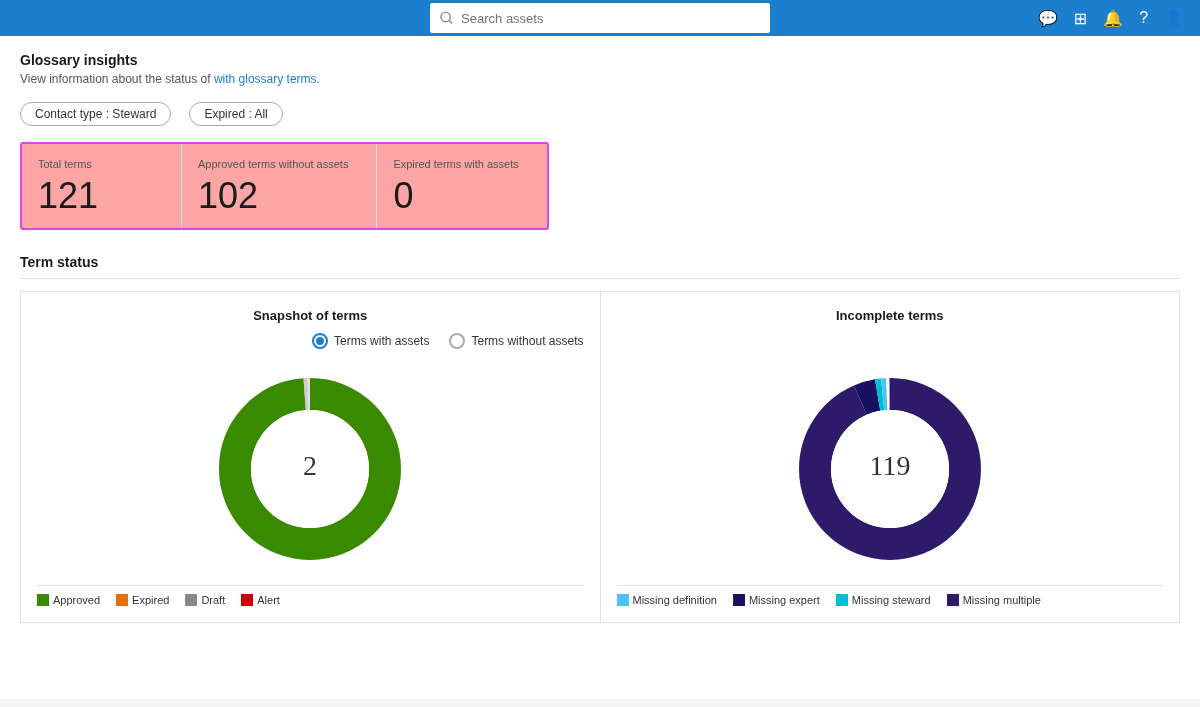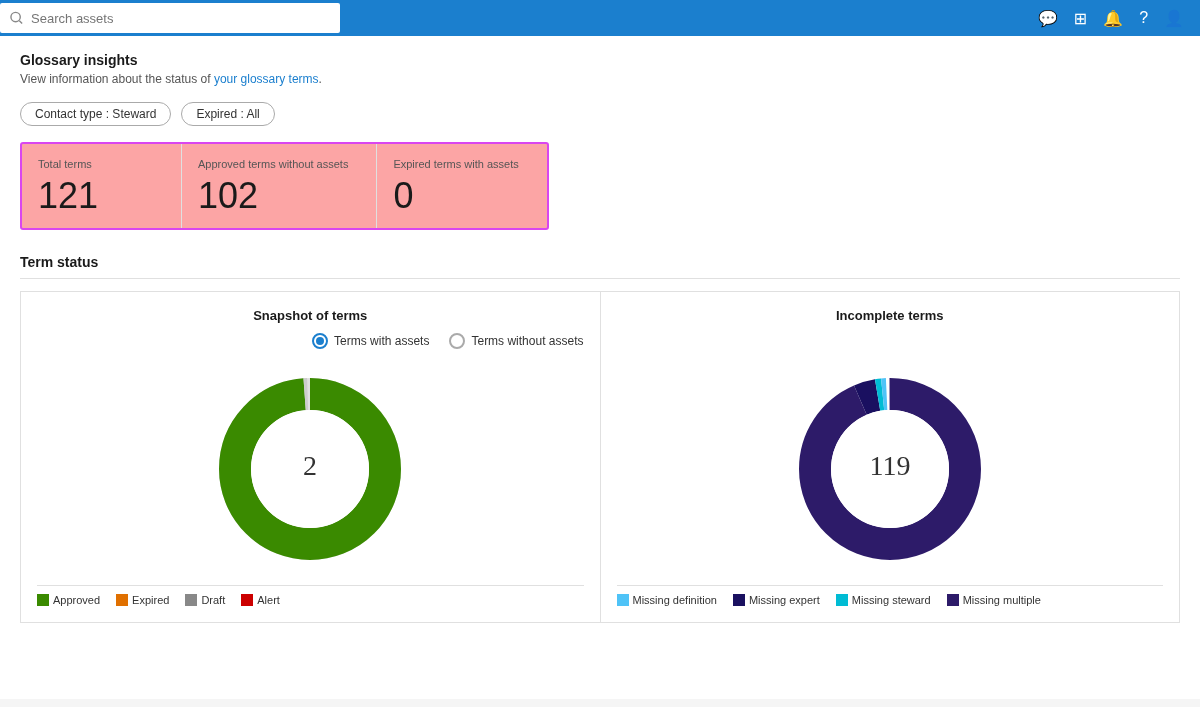--- a/index.html
+++ b/index.html
@@ -4,21 +4,21 @@
   <style>
     * { box-sizing: border-box; margin: 0; padding: 0; }
     body { font-family: 'Segoe UI', sans-serif; background: #f5f5f5; color: #333; }
 
     
     .topnav {
       background: #1b7fce;
       height: 36px;
       display: flex;
       align-items: center;
-      justify-content: flex-start;
+      justify-content: center;
       position: relative;
     }
     .topnav .search-wrap {
       display: flex;
       align-items: center;
       background: white;
       border-radius: 2px;
       width: 340px;
       height: 30px;
       padding: 0 10px;
@@ -60,21 +60,21 @@
     .page-subtitle {
       font-size: 12px;
       color: #555;
       margin-bottom: 16px;
     }
     .page-subtitle a { color: #1b7fce; text-decoration: none; }
 
     
     .filters {
       display: flex;
-      gap: 10px;
+      gap: 18px;
       margin-bottom: 16px;
     }
     .filter-pill {
       border: 1px solid #aaa;
       border-radius: 14px;
       padding: 4px 14px;
       font-size: 12px;
       color: #333;
       background: white;
       cursor: pointer;
@@ -224,21 +224,21 @@
     <span class="nav-icon">🔔</span>
     <span class="nav-icon">?</span>
     <span class="nav-icon">👤</span>
   </div>
 </nav>
 
 <div class="content">
 
   <h1 class="page-title">Glossary insights</h1>
   <p class="page-subtitle">
-    View information about the status of <a>your glossary terms</a>.
+    View information about the status of <a>with glossary terms</a>.
   </p>
 
   
   <div class="filters">
     <button class="filter-pill">Contact type : Steward</button>
     <button class="filter-pill">Expired : All</button>
   </div>
 
   
   <div class="stat-cards-wrapper">

